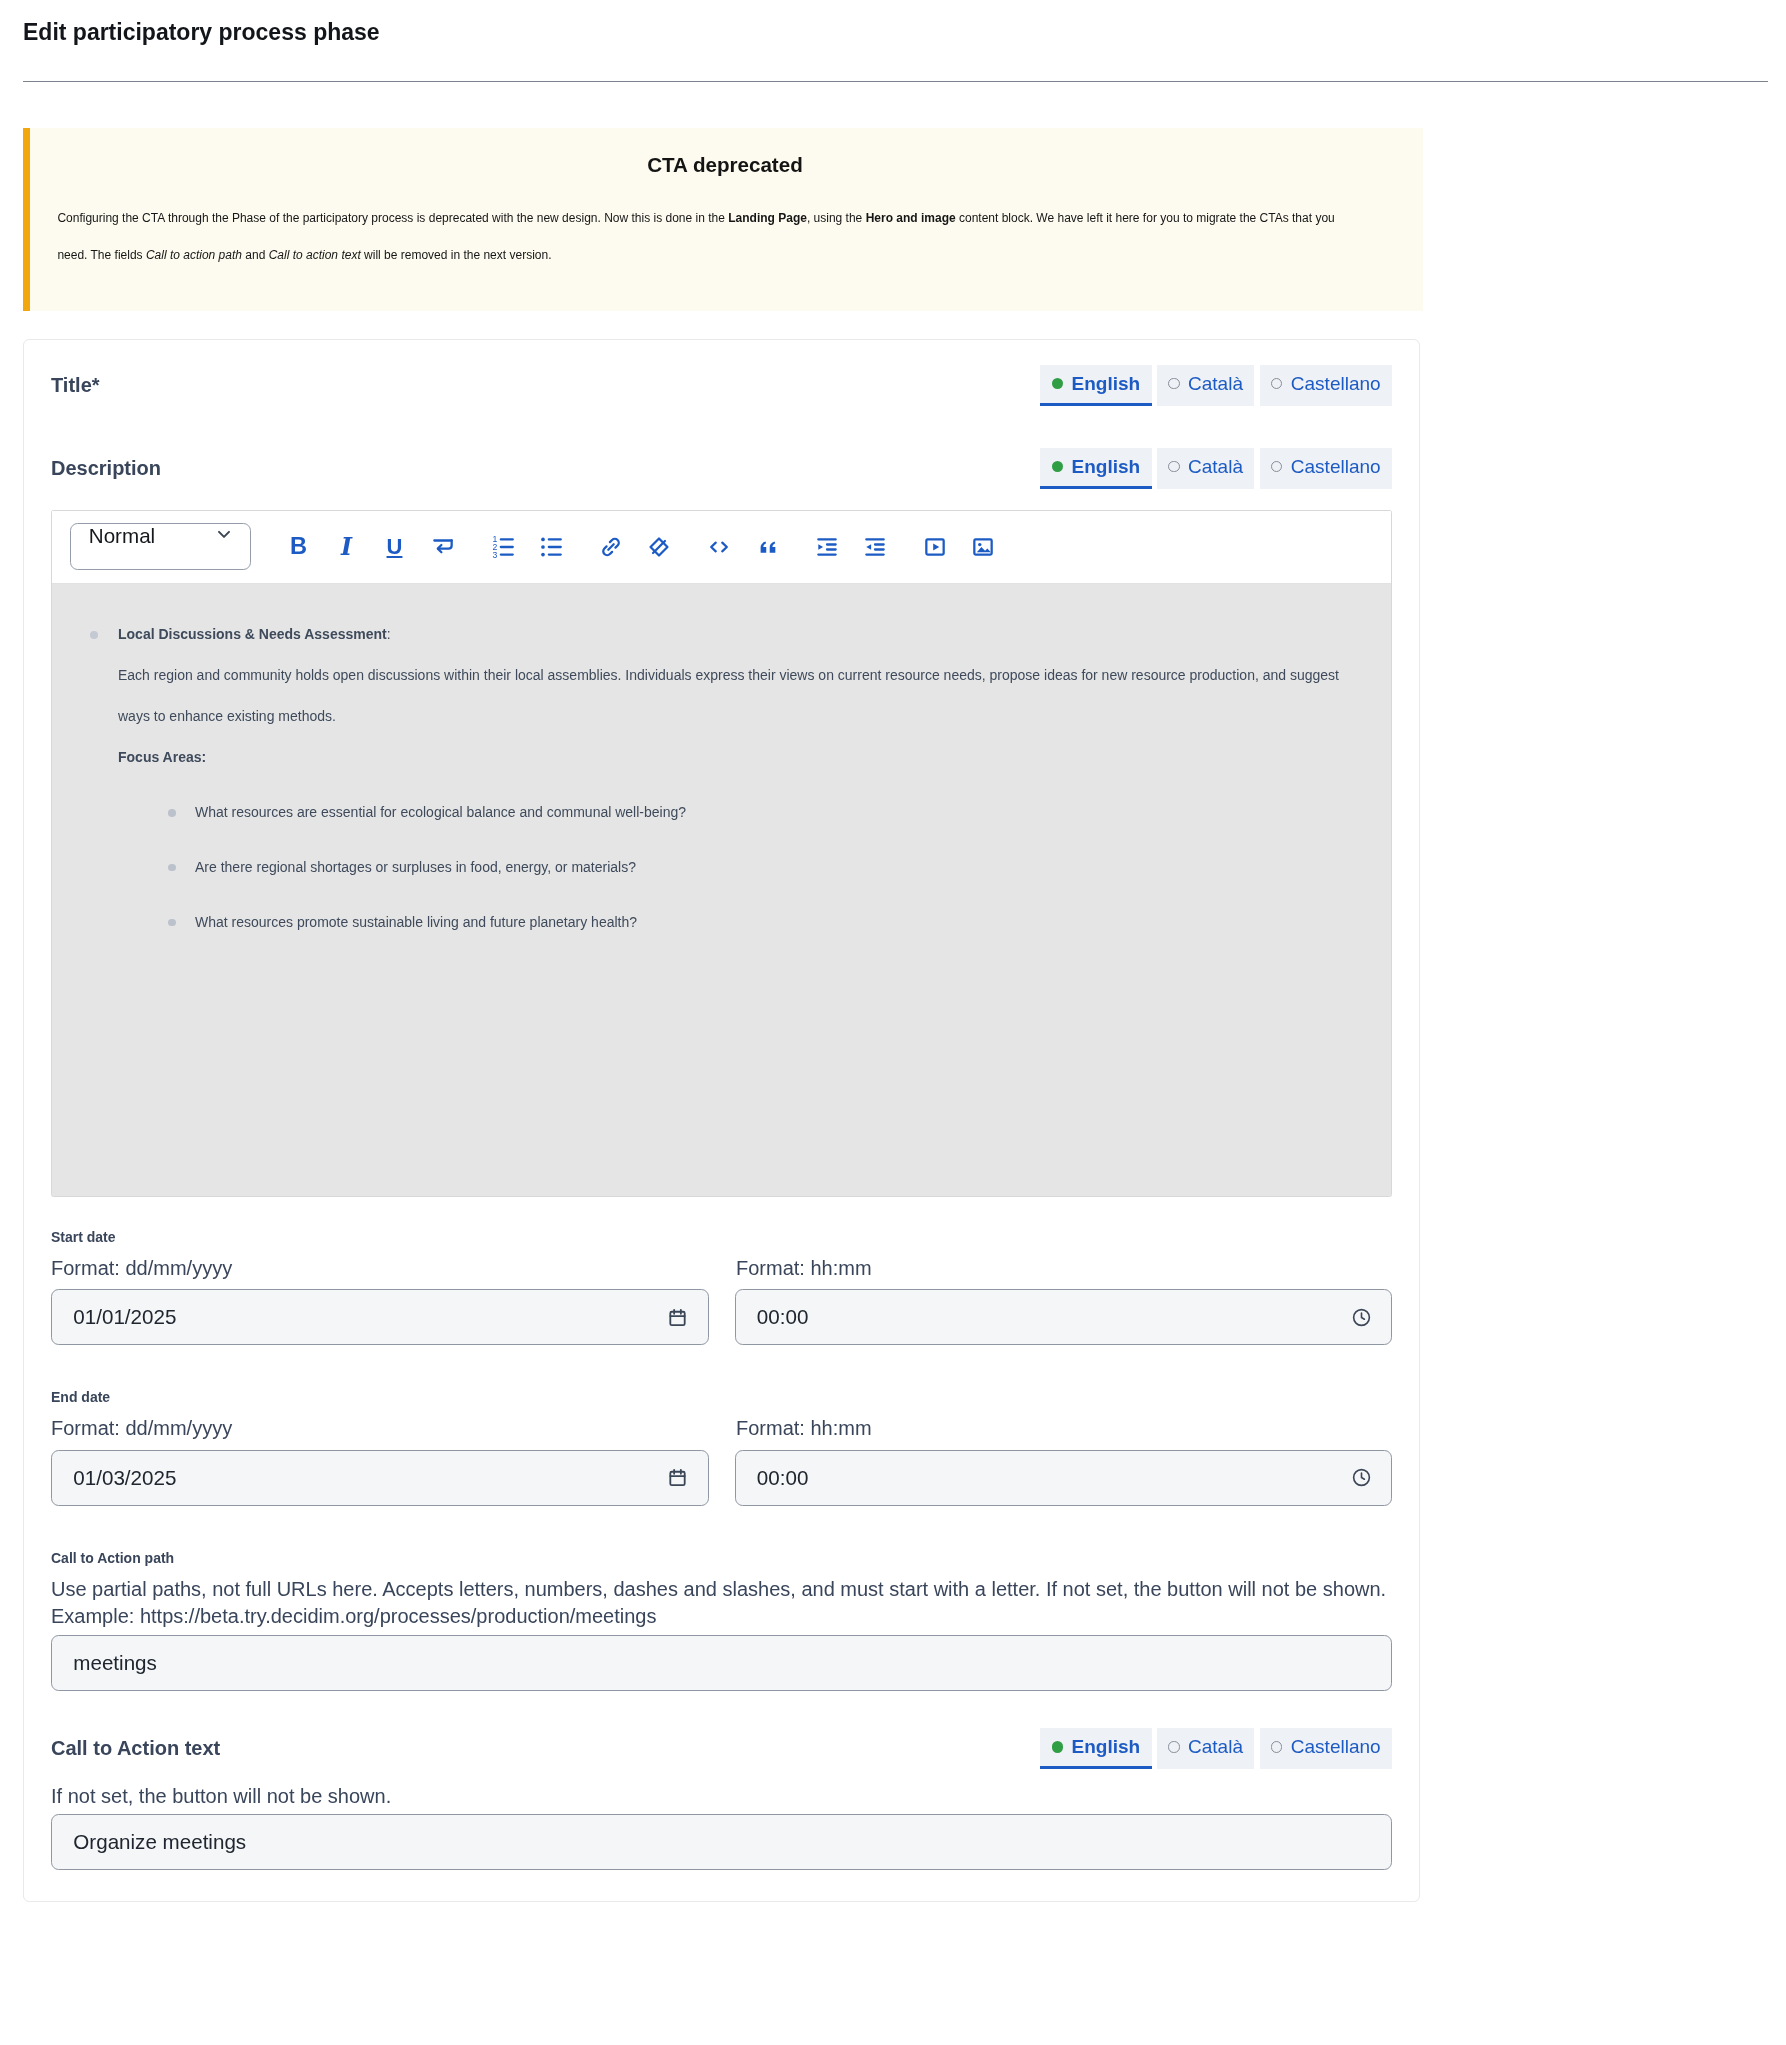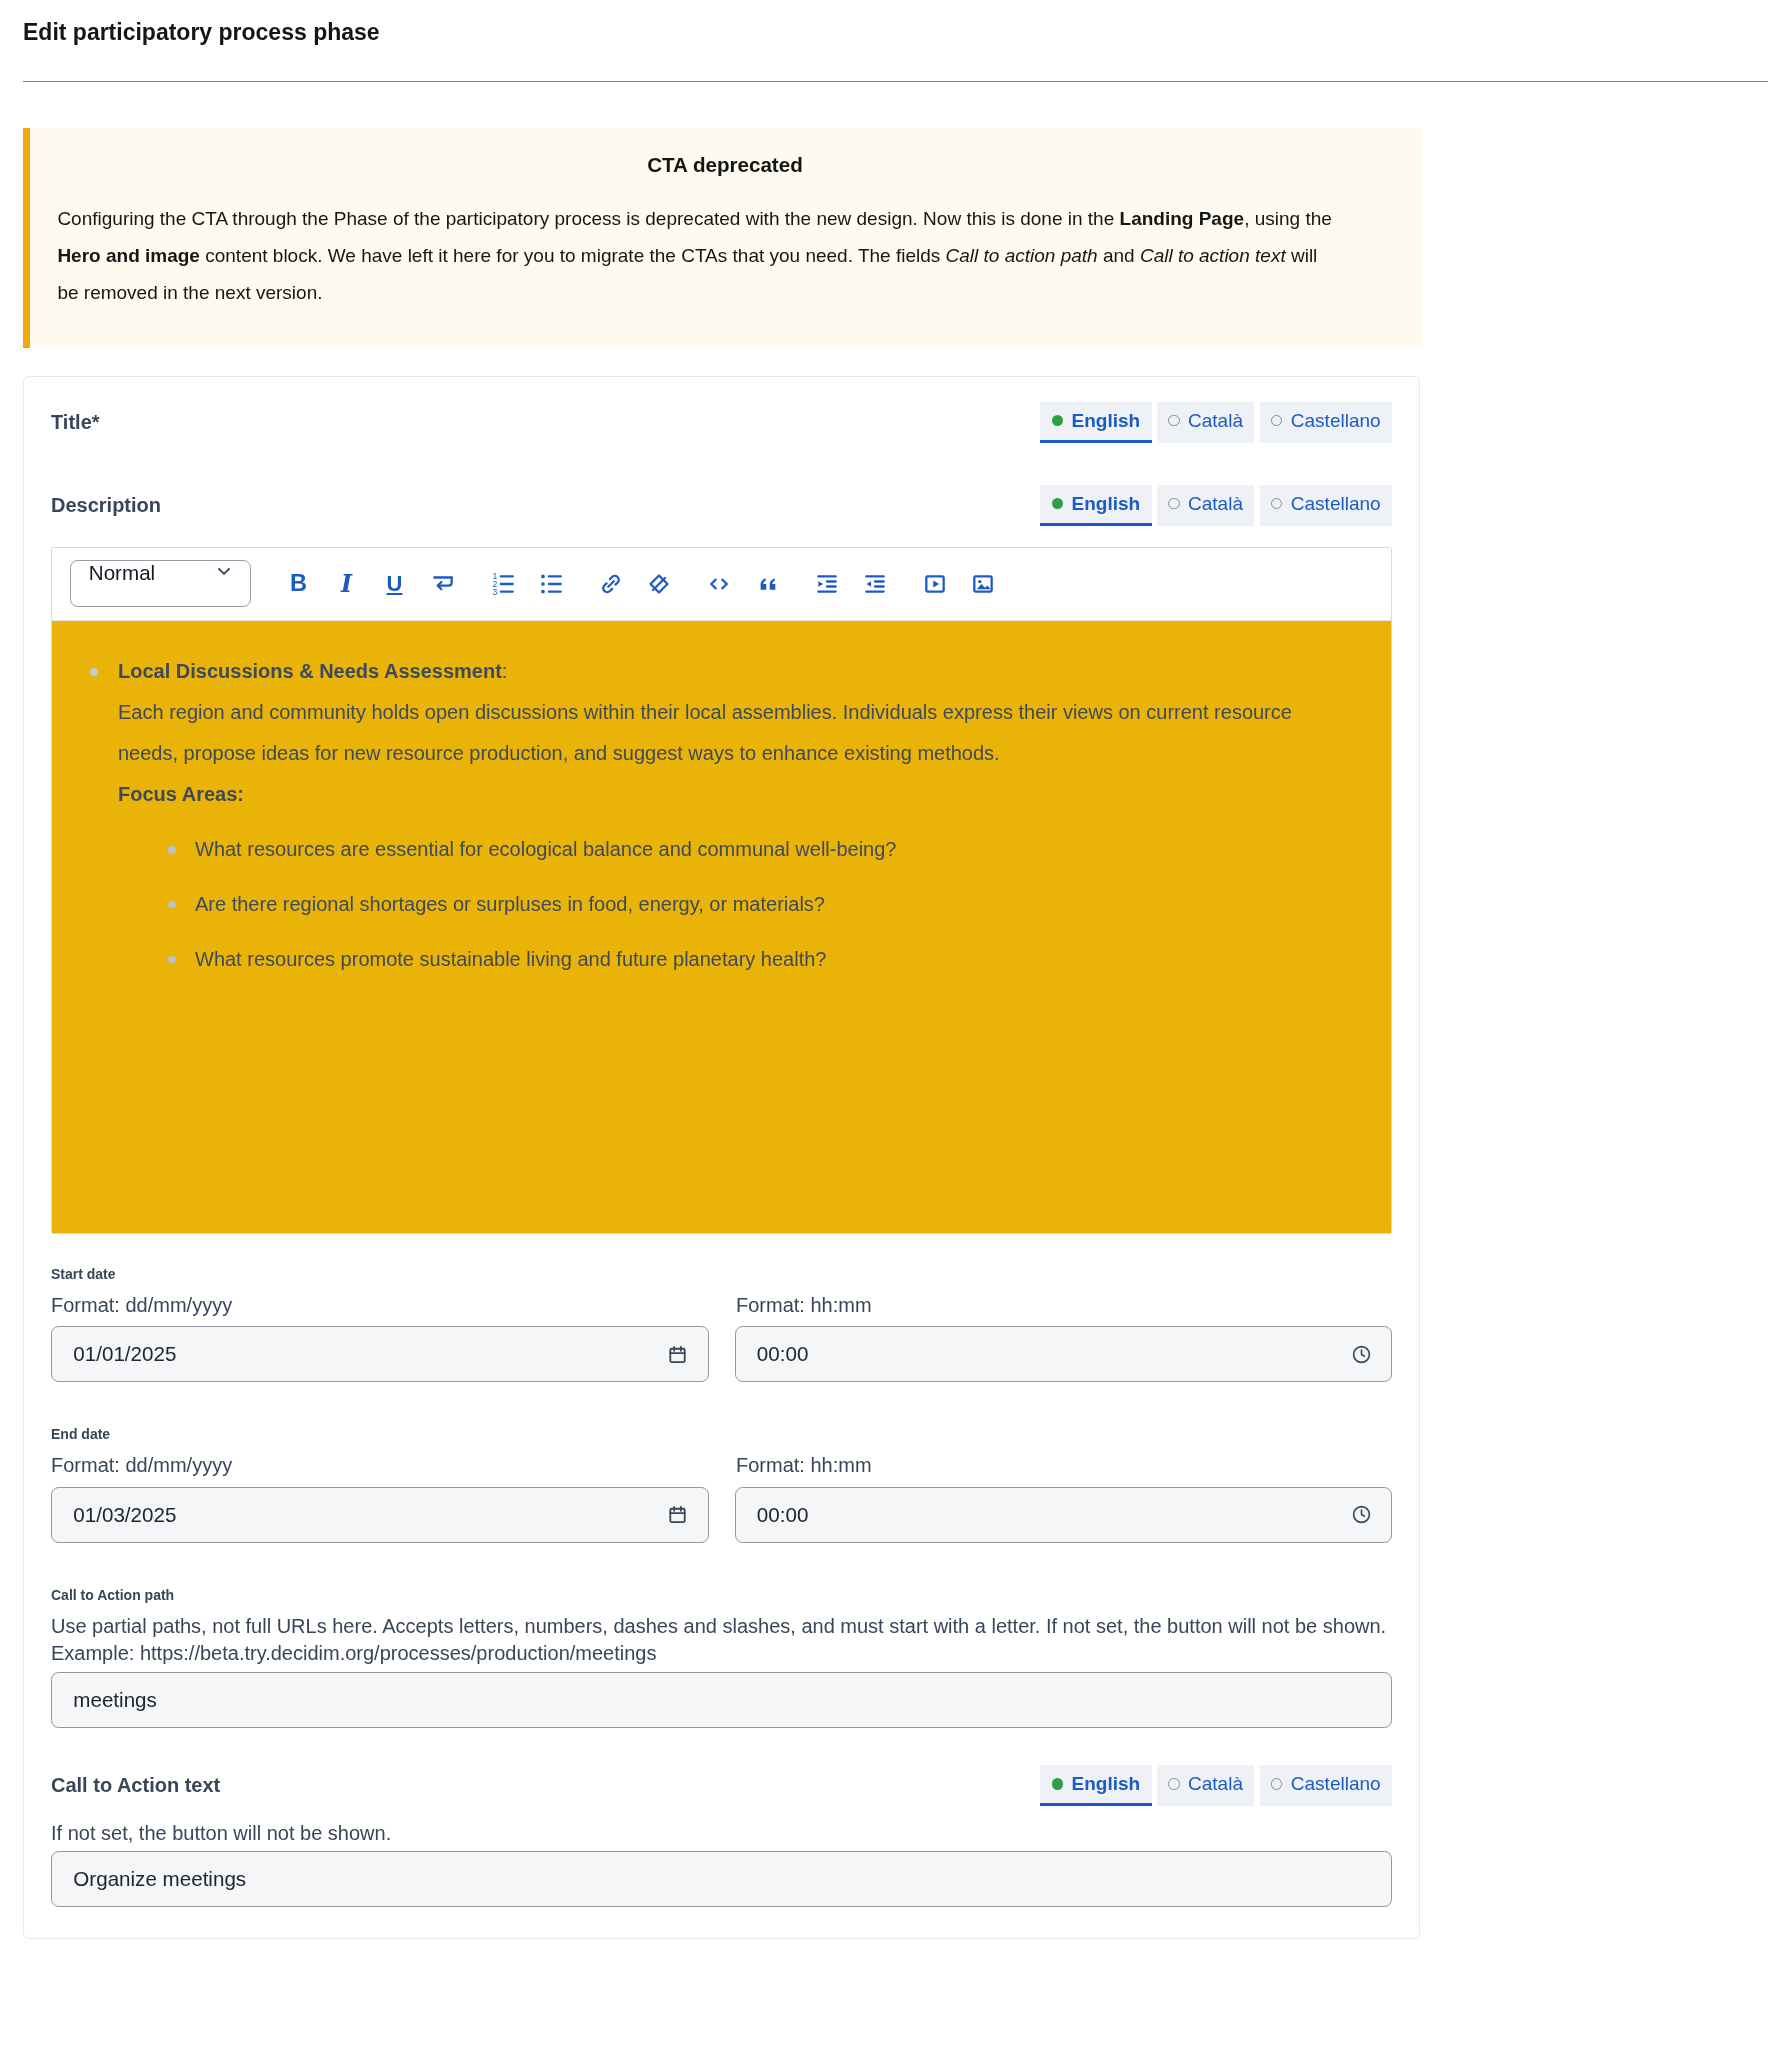--- a/index.html
+++ b/index.html
@@ -35,21 +35,21 @@
     padding:24.4px 30.5px 37px 27.4px;
   }
   .callout-title {
     margin:0 0 23px 0;
     font-size:20.6px; font-weight:700;
     color:#141414;
     text-align:center;
   }
   .callout-body {
     margin:0;
-    font-size:19px; line-height:37px;
+    font-size:12px; line-height:37px;
     color:#161616;
     max-width:1280px;
   }
   .callout-body b { font-weight:700; }
   .callout-body i { font-style:italic; }
 
   
   .card {
     margin:28px 0 0 23px;
     width:1397px;
@@ -143,25 +143,25 @@
     background:none; border:none; padding:0;
     margin-right:16px;
     cursor:pointer;
   }
   .tb-btn.group-end { margin-right:28px; }
   .g-bold   { font-family:"Liberation Sans",sans-serif; font-weight:800; font-size:23.6px; color:#1d5bc4; }
   .g-italic { font-family:"DejaVu Serif",serif; font-style:italic; font-weight:600; font-size:23.6px; color:#1d5bc4; }
   .g-underline { font-family:"Liberation Sans",sans-serif; font-weight:700; font-size:22px; text-decoration:underline; color:#1d5bc4; }
 
   .editor-content {
-    background:#eab308;
+    background:#e5e5e5;
     border-top:0.8px solid #e2e2e2;
     height:613px;
     padding:30.5px 38px;
-    font-size:20px; line-height:41px;
+    font-size:14px; line-height:41px;
     color:#3e4a5b;
     overflow:hidden;
   }
   .ed-list, .ed-sublist { list-style:none; margin:0; padding:0; }
   .ed-item { position:relative; padding-left:28px; }
   .ed-item::before {
     content:""; position:absolute; left:0; top:17px;
     width:7.6px; height:7.6px; border-radius:50%;
     background:#c4cad3;
   }

